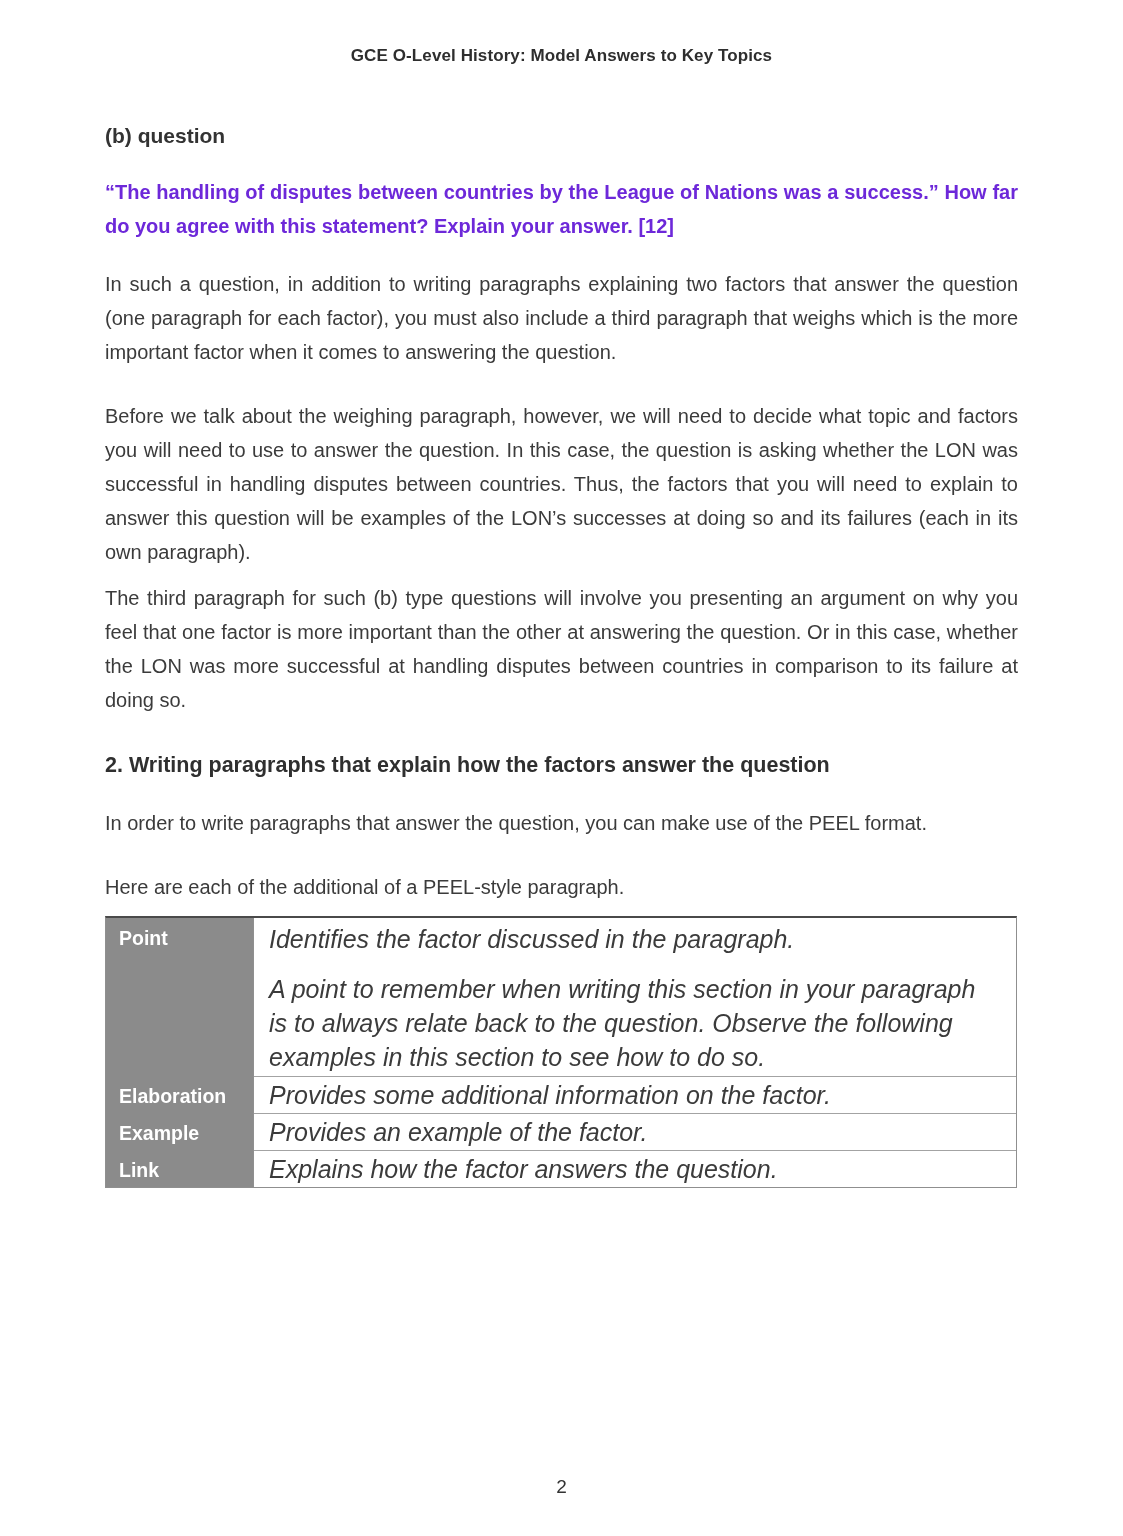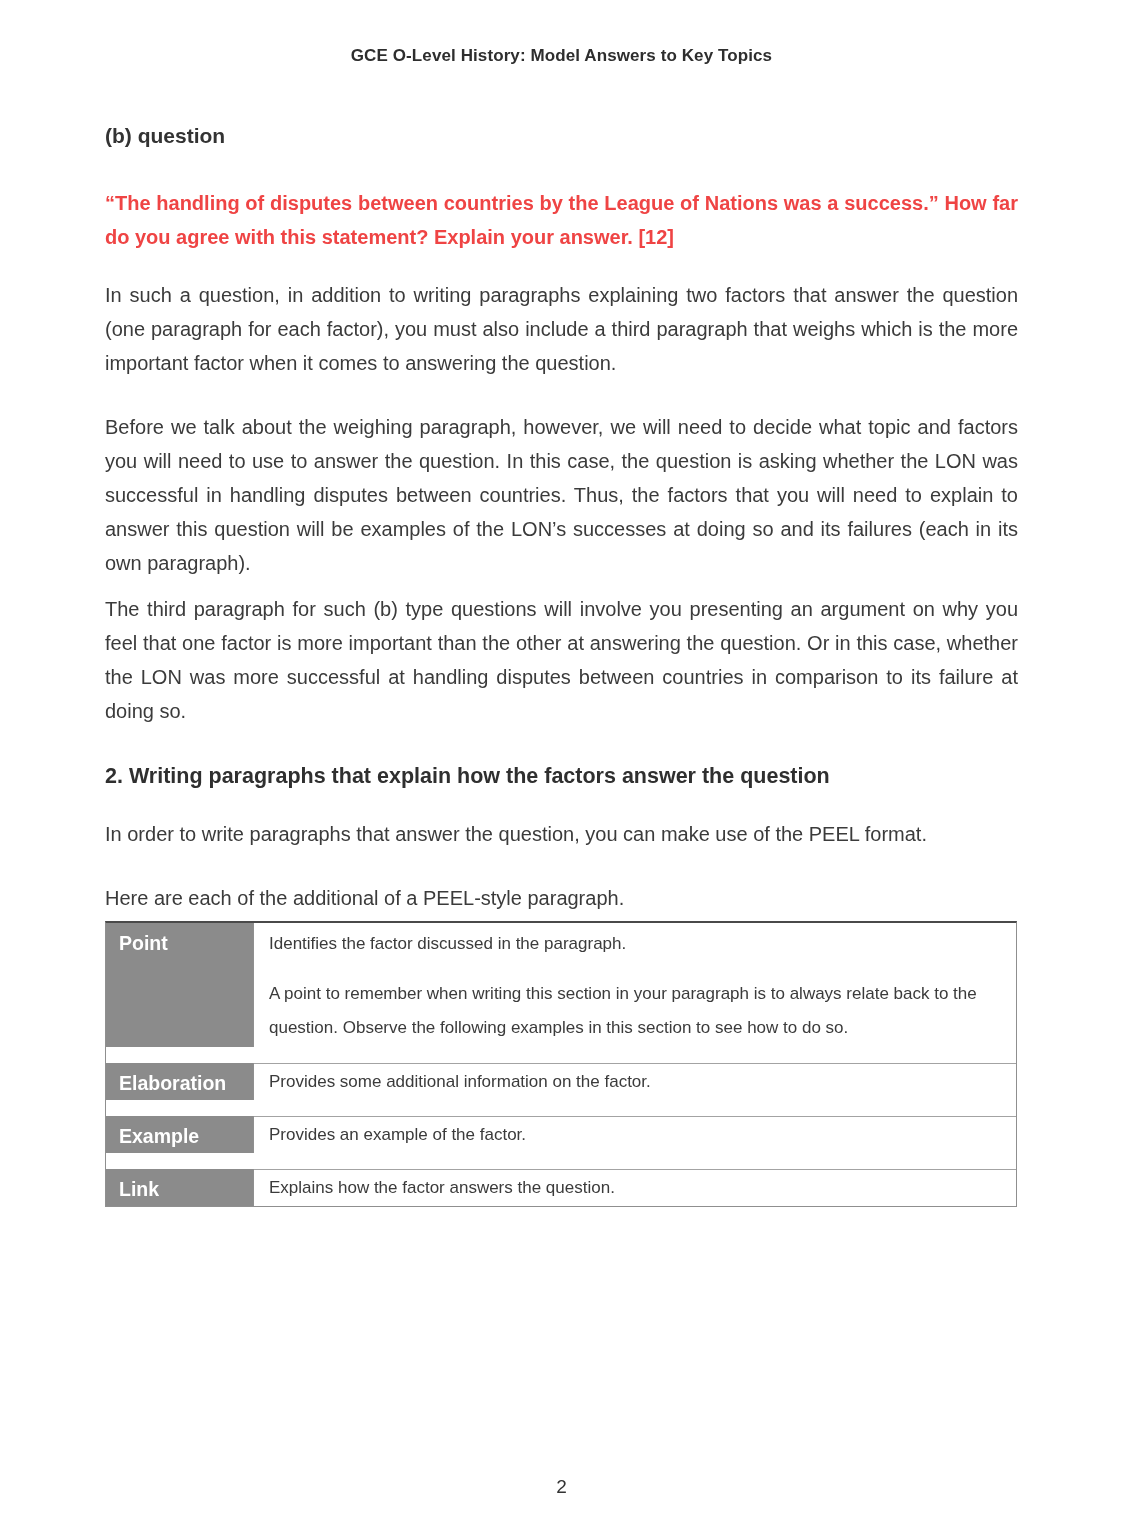--- a/index.html
+++ b/index.html
@@ -34,26 +34,26 @@
   }
 
   .subheading {
     margin-top: 58px;
     font-size: 21px;
     font-weight: bold;
     color: #333333;
   }
 
   .question {
-    margin-top: 38px;
+    margin-top: 27px;
     font-size: 20px;
     font-weight: bold;
     line-height: 34px;
     text-align: justify;
-    color: #ef4444;
+    color: #6d28d9;
   }
 
   .body-para {
     font-size: 20px;
     line-height: 34px;
     text-align: justify;
     color: var(--text-color, #3b3b3b);
   }
 
   .para-1 { margin-top: 24px; }
@@ -64,28 +64,27 @@
     margin-top: 36px;
     font-size: 21.5px;
     font-weight: bold;
     color: #2f2f2f;
   }
 
   .para-4 { margin-top: 28px; }
   .para-5 { margin-top: 30px; }
 
   .peel-table {
-    margin-top: 6px;
+    margin-top: 12px;
     width: 912px;
     border: 1px solid #8f8f8f;
     border-top: 2px solid #4a4a4a;
     display: flex;
     flex-direction: column;
     background: #ffffff;
-    gap: 16px;
   }
 
   .pt-row {
     display: flex;
     align-items: stretch;
   }
 
   .pt-row + .pt-row .pt-cell {
     border-top: 1px solid #a3a3a3;
   }
@@ -98,23 +97,24 @@
     font-weight: bold;
     font-size: 19.5px;
     line-height: 32px;
     padding: 4px 0 0 13px;
     border-right: 1px solid #8f8f8f;
   }
 
   .pt-cell {
     flex: 1;
     padding: 4px 16px 2px 15px;
-    font-size: 17px;
+    font-size: 25px;
     line-height: 34px;
     color: var(--text-color, #3b3b3b);
+    font-style: italic;
   }
 
   .pt-cell .cell-para + .cell-para {
     margin-top: 16px;
   }
 
   .pt-row-small .pt-cell {
     line-height: 32px;
     padding: 2px 16px 2px 15px;
   }

